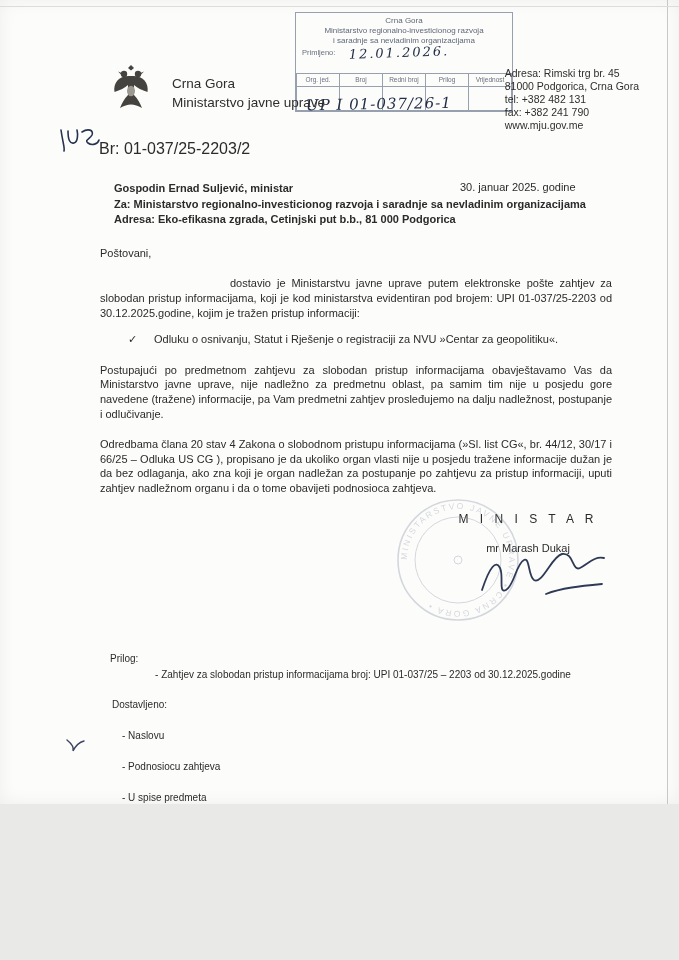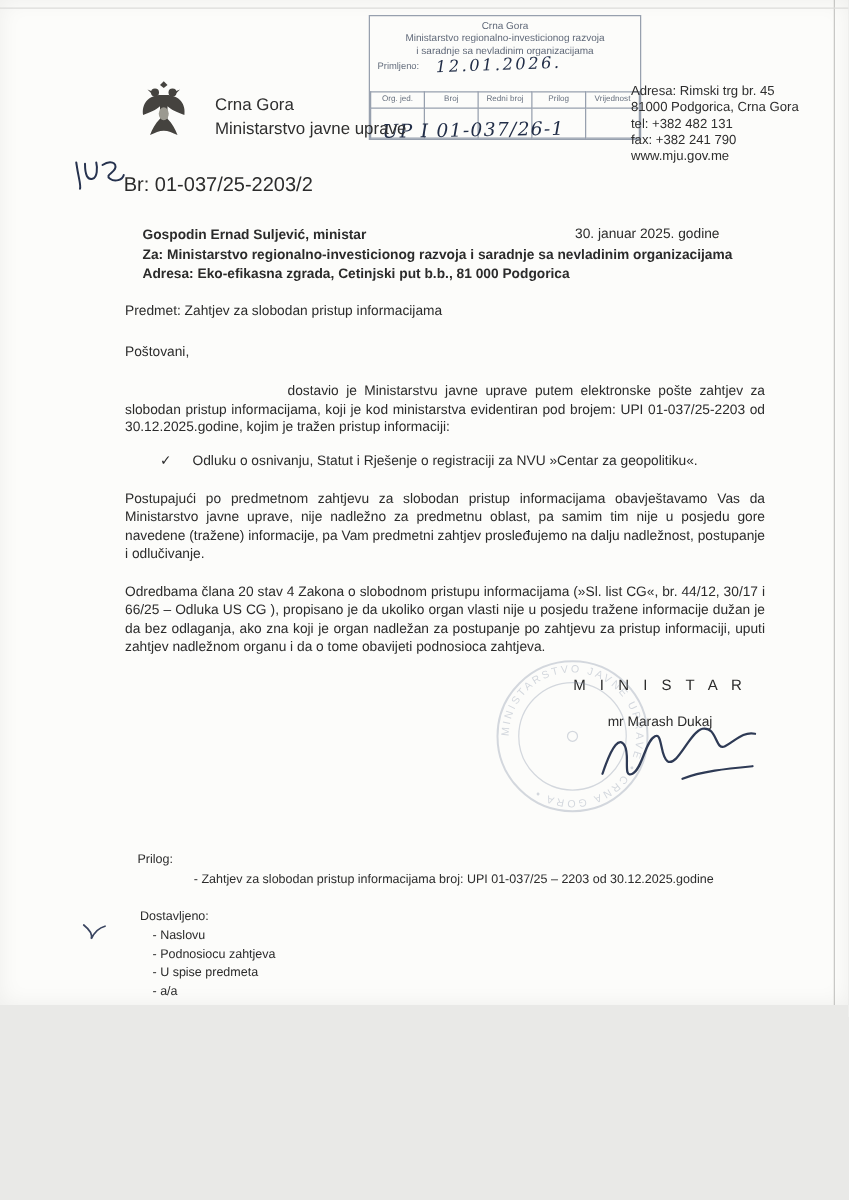--- a/index.html
+++ b/index.html
@@ -58,21 +58,21 @@
   .sig-block { position:relative; margin-left:338px; margin-top:16px; width:180px; text-align:center; }
   .sig-title { font-weight:normal; letter-spacing:4px; font-size:12px; }
   .sig-name { margin-top:15px; font-size:11px; }
   .seal { position:absolute; left:-46px; top:-18px; opacity:.32; pointer-events:none; }
   .sig-scribble { position:absolute; left:38px; top:34px; pointer-events:none; }
 
   
   .prilog { margin-top:96px; font-size:10px; line-height:13px; margin-left:10px; }
   .prilog .item { margin-left:4px; margin-top:3px;text-align:center; }
   .dostavljeno { margin-top:17px; font-size:10px; line-height:13px; margin-left:12px; }
-  .dostavljeno .item { margin-left:10px; margin-top:2px; }
+  .dostavljeno .item { margin-left:10px; margin-top:18px; }
 </style>
 </head>
 <body>
 
 <div class="page">
 
   <div class="scan-line-right"></div>
   <div class="scan-line-top"></div>
 
   <div class="stamp">
@@ -140,21 +140,20 @@
   <div class="ref-date">30. januar 2025. godine</div>
 
   <div class="body">
 
     <div class="recipient">
       <div class="line">Gospodin Ernad Suljević, ministar</div>
       <div class="line">Za: Ministarstvo regionalno-investicionog razvoja i saradnje sa nevladinim organizacijama</div>
       <div class="line">Adresa: Eko-efikasna zgrada, Cetinjski put b.b., 81 000 Podgorica</div>
     </div>
 
-    <div class="subject">Predmet: Zahtjev za slobodan pristup informacijama</div>
 
     <div class="salutation">Poštovani,</div>
 
     <div class="p p-indent">dostavio je Ministarstvu javne uprave putem elektronske pošte zahtjev za slobodan pristup informacijama, koji je kod  ministarstva evidentiran pod brojem: UPI 01-037/25-2203 od 30.12.2025.godine, kojim je tražen pristup informaciji:</div>
 
     <div class="bullet-line">
       <span class="check">✓</span>
       <span>Odluku o osnivanju, Statut i Rješenje o registraciji za NVU »Centar za geopolitiku«.</span>
     </div>
 

